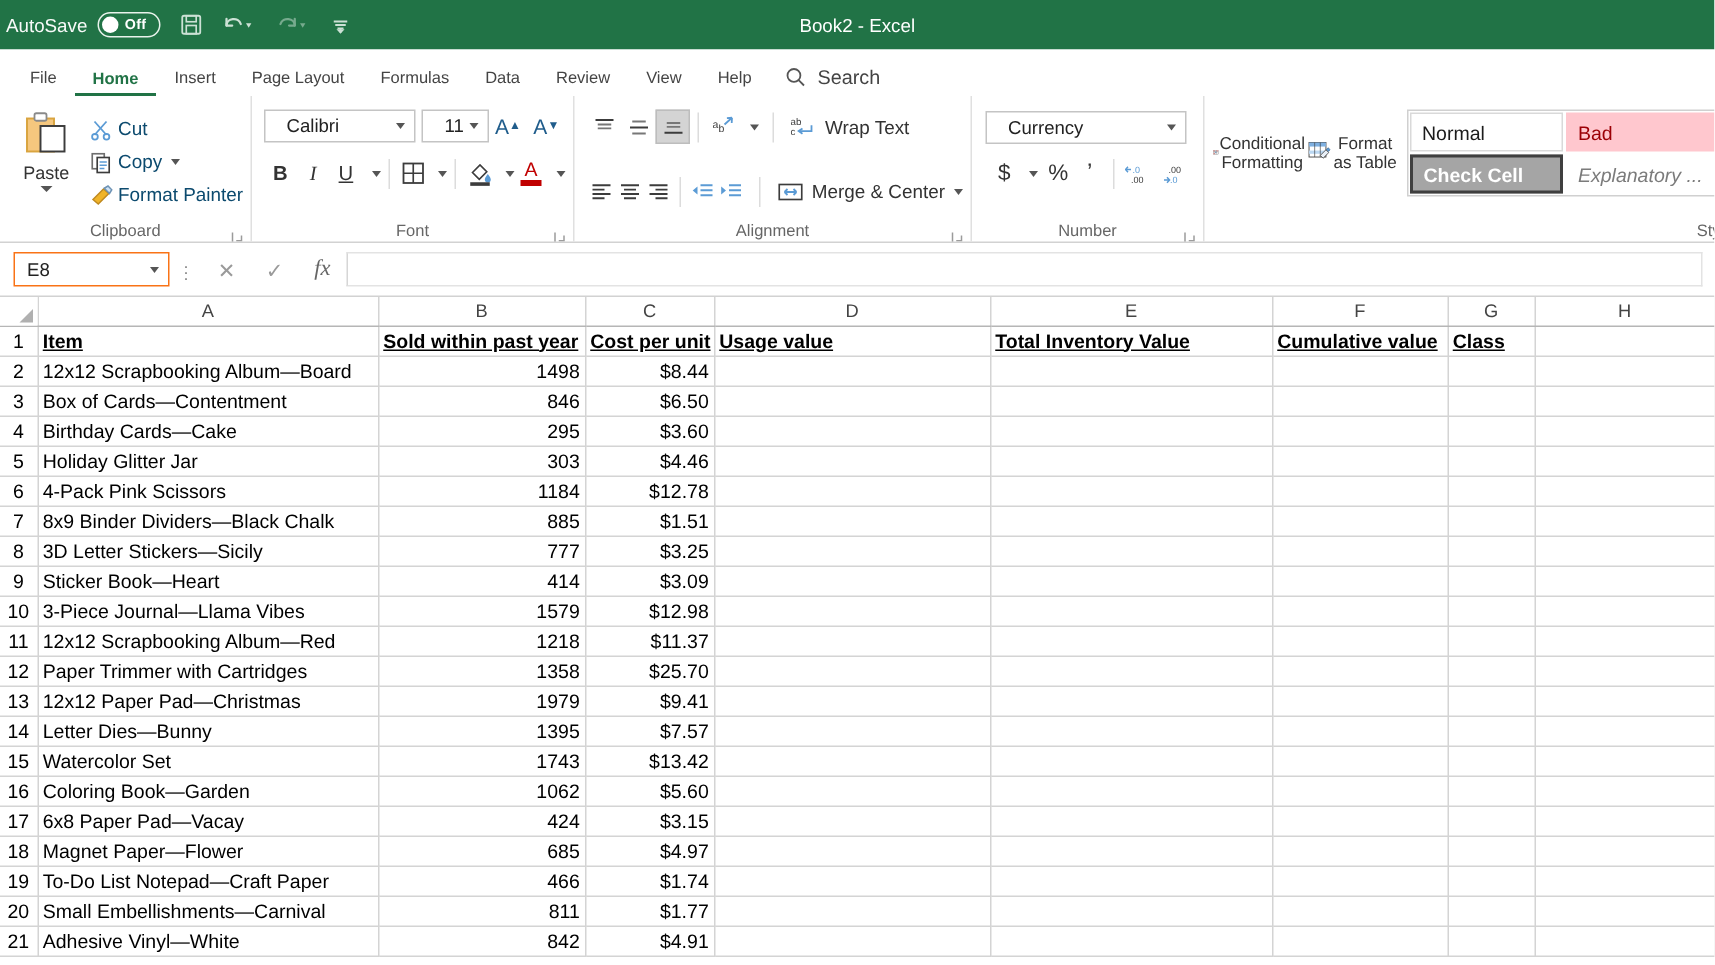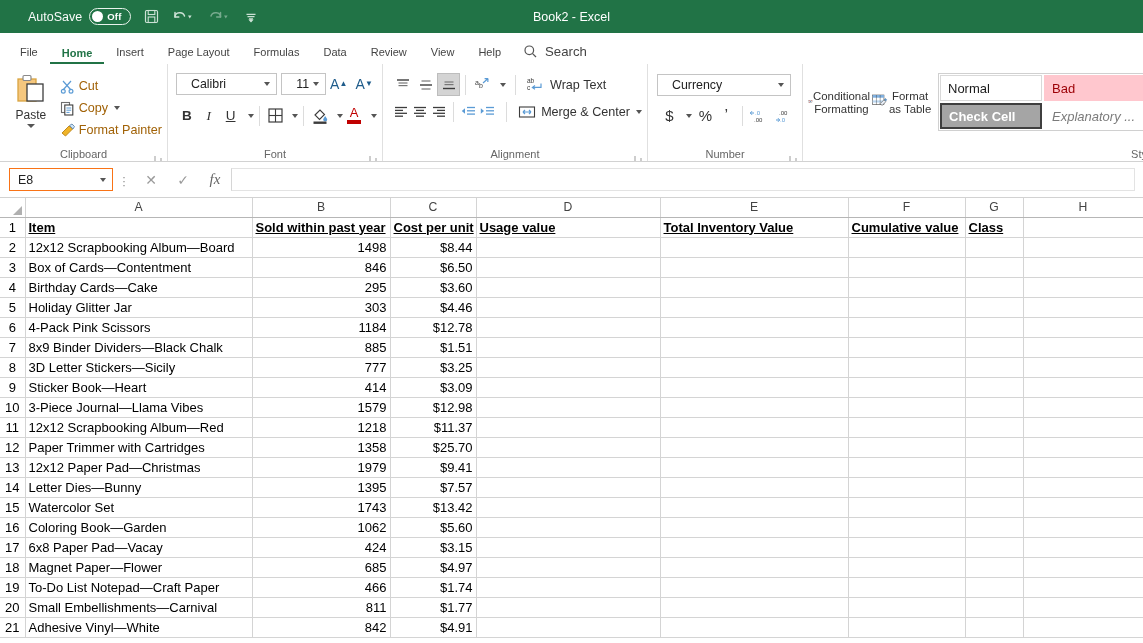--- a/index.html
+++ b/index.html
@@ -16,21 +16,21 @@
   #titlebar {
     position: relative;
     height: 33px;
     background: #217346;
     display: flex;
     align-items: center;
   }
   #autosave-label {
     color: #ffffff;
     font-size: 12.5px;
-    margin-left: 28px;
+    margin-left: 4px;
     opacity: .97;
   }
   #autosave-toggle {
     margin-left: 7px;
     width: 42px; height: 17px;
     border: 1.4px solid #e9f3ec;
     border-radius: 9px;
     display: flex; align-items: center;
     padding: 0 2px;
     cursor: pointer;
@@ -128,21 +128,21 @@
     width: 52px;
     display: flex; flex-direction: column;
     align-items: center;
     padding-top: 5px;
     cursor: pointer;
   }
   #paste-col .plabel { font-size: 12px; color: #333; margin-top: 1px; }
   #clip-actions { padding-top: 7px; }
   .clip-item {
     display: flex; align-items: center;
-    font-size: 12.6px; color: #a16207;
+    font-size: 12.6px; color: #0c4a6e;
     height: 22px;
     cursor: pointer;
     white-space: nowrap;
   }
   .clip-item .ci-icon { width: 22px; display: flex; justify-content: center; }
   .caret-sm {
     margin-left: 6px;
     border-left: 3.5px solid transparent;
     border-right: 3.5px solid transparent;
     border-top: 4px solid #555;
@@ -544,21 +544,21 @@
       <div id="wrap-text" style="margin-left:6px">
         <svg width="18" height="17" viewBox="0 0 18 17" style="margin-right:5px">
             <text x="0" y="7" font-size="6.5" fill="#3c3c3c" font-family="Liberation Sans, sans-serif">ab</text>
             <text x="0" y="14" font-size="6.5" fill="#3c3c3c" font-family="Liberation Sans, sans-serif">c</text>
             <path d="M6 11.4 L14 11.4 L14 7.5" stroke="#5b9bd5" stroke-width="1.2" fill="none"></path>
             <path d="M8 9.6 L5.4 11.4 L8 13.2" stroke="#5b9bd5" stroke-width="1.2" fill="none"></path>
           </svg>
         <span>Wrap Text</span>
       </div>
     </div>
-    <div class="row2" style="margin-top:4px">
+    <div class="row2" style="margin-top:20px">
       <div class="ibtn">
         <svg width="16" height="16" viewBox="0 0 16 16">
             <line x1="2" y1="3.5" x2="14" y2="3.5" stroke="#3c3c3c" stroke-width="1.3"></line>
             <line x1="2" y1="6.4" x2="10" y2="6.4" stroke="#3c3c3c" stroke-width="1.3"></line>
             <line x1="2" y1="9.3" x2="14" y2="9.3" stroke="#3c3c3c" stroke-width="1.3"></line>
             <line x1="2" y1="12.2" x2="10" y2="12.2" stroke="#3c3c3c" stroke-width="1.3"></line>
           </svg>
       </div>
       <div class="ibtn">
         <svg width="16" height="16" viewBox="0 0 16 16">

